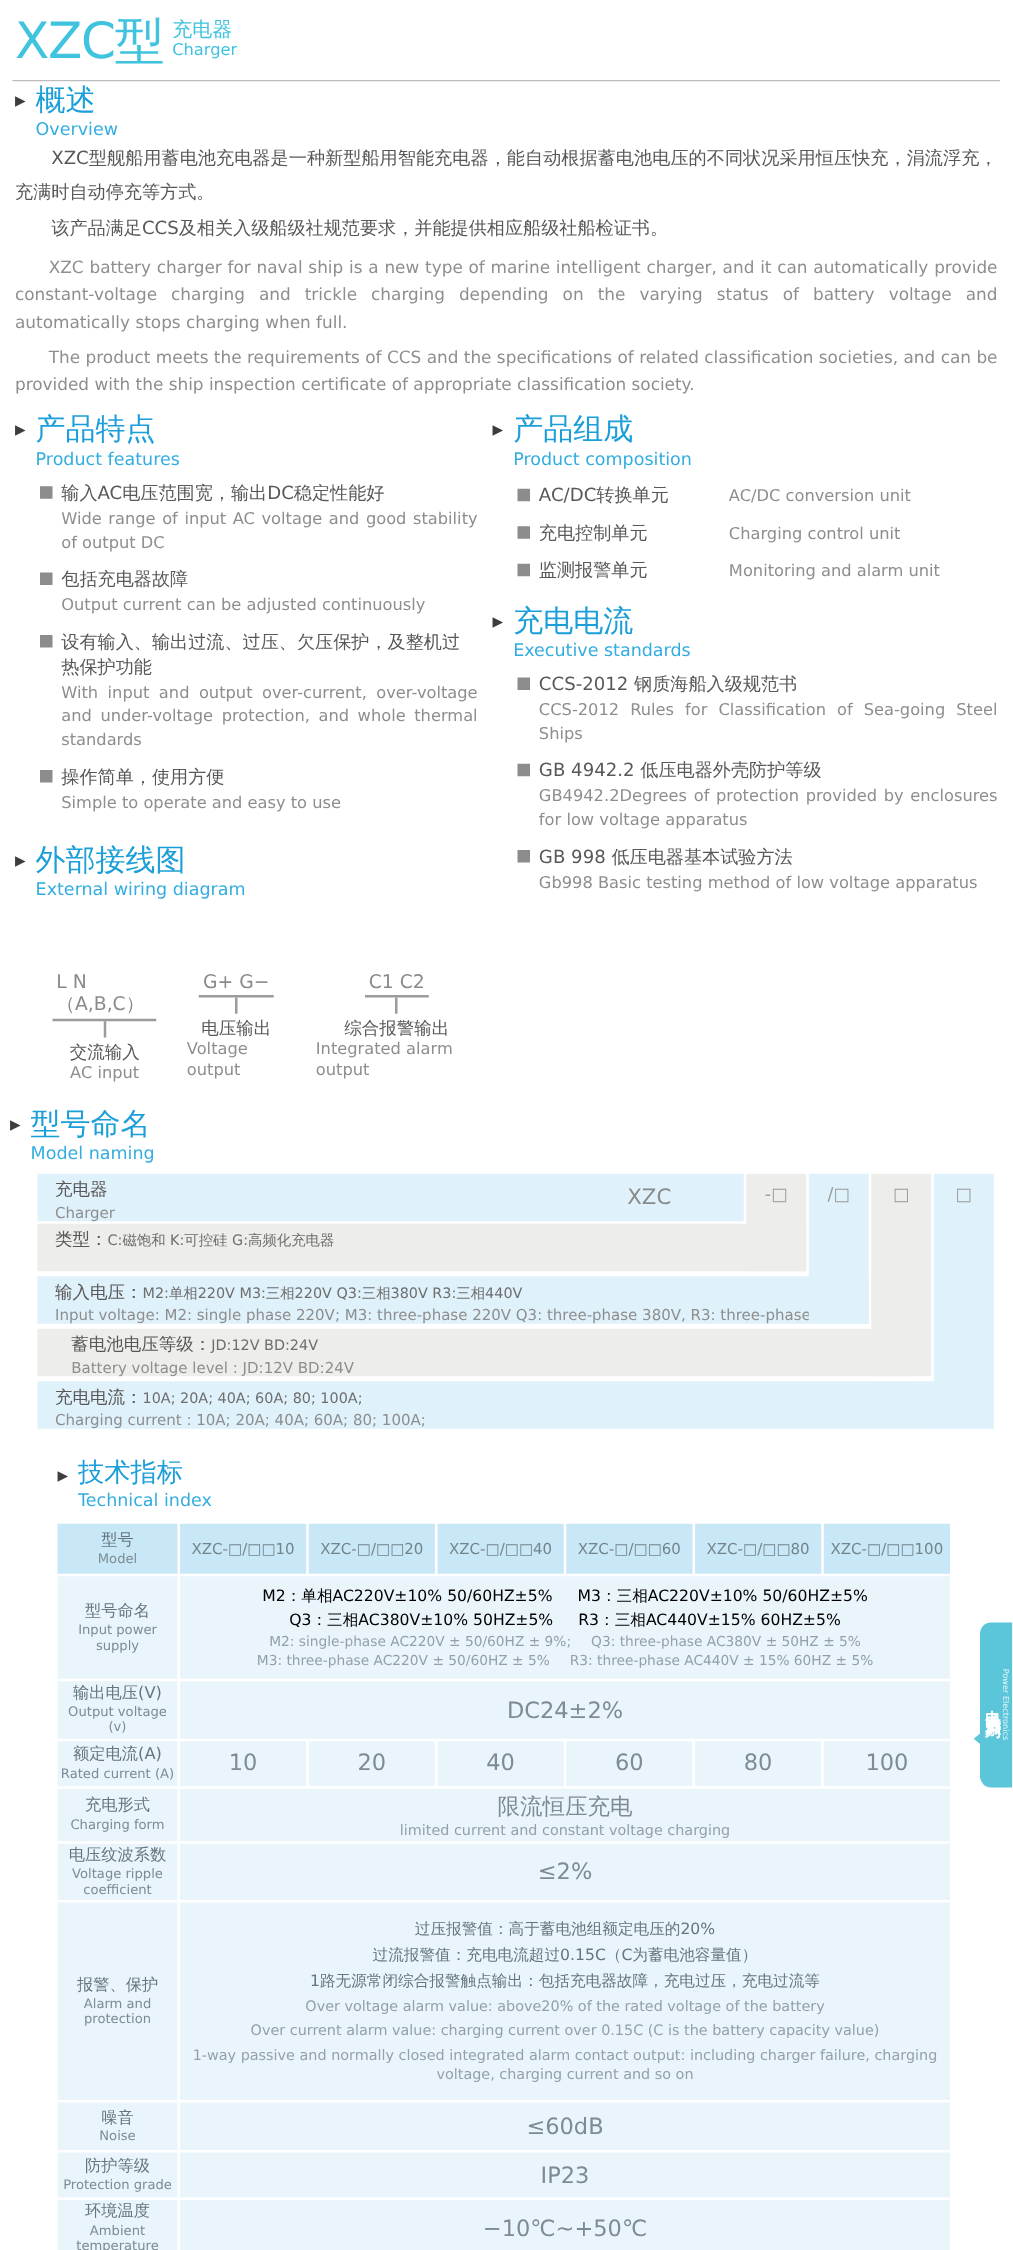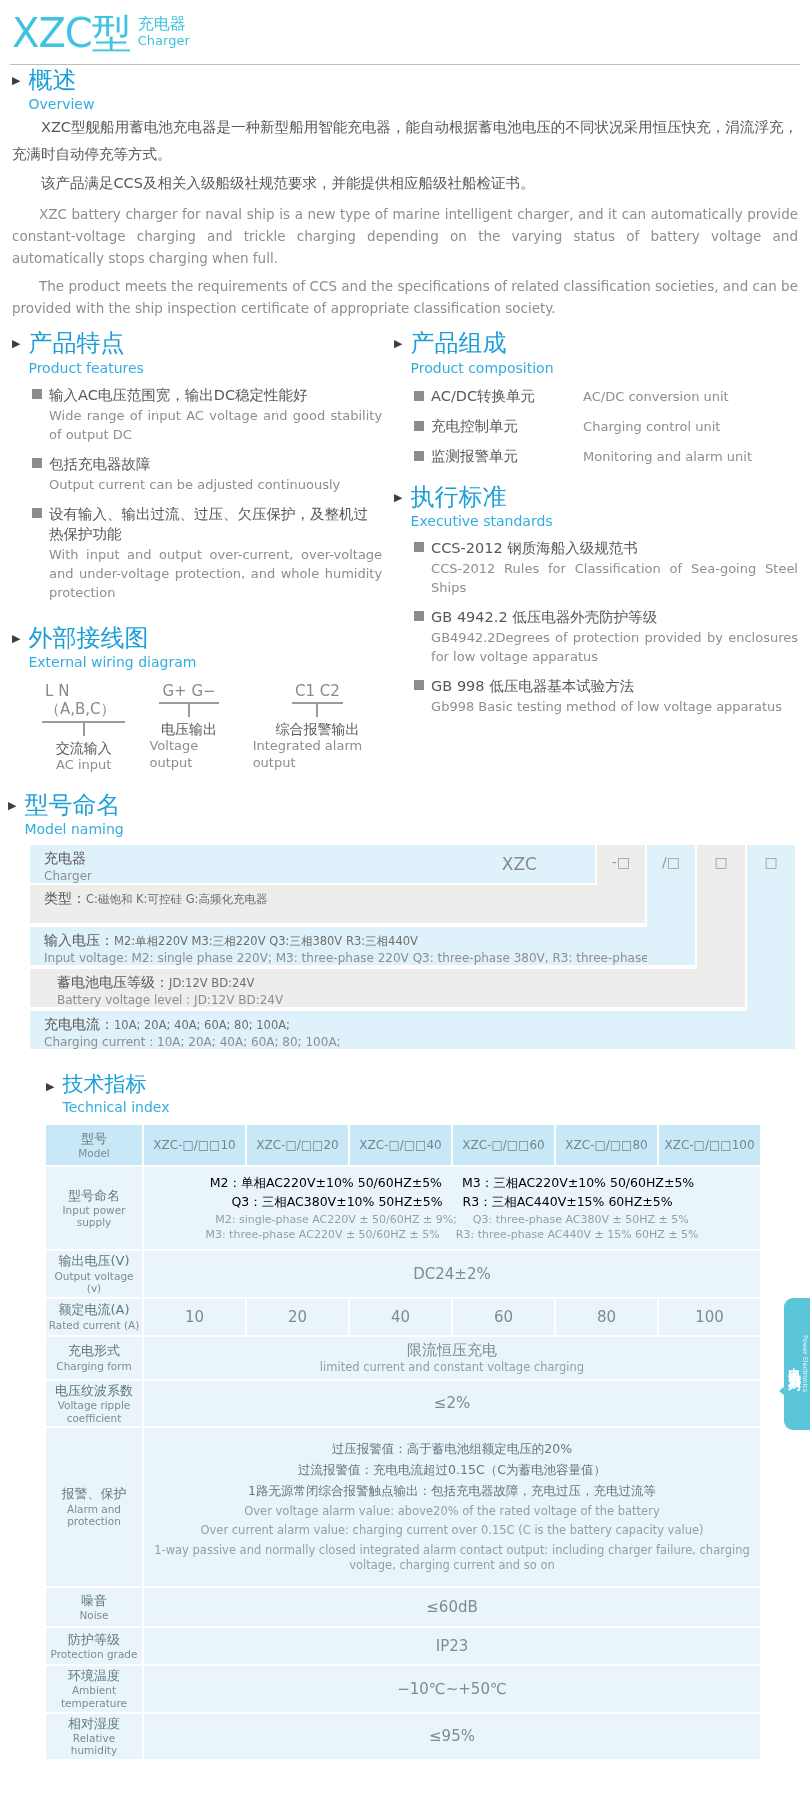--- a/index.html
+++ b/index.html
@@ -28,21 +28,21 @@
   .bullet{display:inline-block;width:10px;height:10px;background:#8C8C8C;flex:none;margin:4px 7px 0 0;}
   .feat{margin:9px 0 0 20px;}
   .feat-cn{display:flex;font-size:14.5px;color:#595757;line-height:1.4;}
   .feat-en{margin:2px 0 0 17px;font-size:13px;color:#8E8E8E;line-height:1.45;text-align:justify;}
   .comp-item{display:flex;align-items:baseline;margin:11px 0 0 20px;}
   .comp-cn{font-size:14.5px;color:#595757;width:152px;flex:none;}
   .comp-en{font-size:13px;color:#8E8E8E;}
   .std{margin:9px 0 0 20px;}
   
   .wiring{display:flex;margin:12px 0 0 30px;gap:24px;}
-  .term{display:flex;flex-direction:column;align-items:center;}
+  .term{display:flex;flex-direction:column;align-items:center;margin-top:44px;}
   .term-label{font-size:15px;color:#8a8a8a;border-bottom:2px solid #9b9b9b;padding:0 3px 2px 3px;}
   .term-tick{width:2px;height:13px;background:#9b9b9b;}
   .term-cn{font-size:14px;color:#595757;margin-top:4px;line-height:1.2;}
   .term-en{font-size:13px;color:#8E8E8E;line-height:1.3;}
   
   .naming-head{margin:18px 0 8px 8px;}
   .staircase{position:relative;margin-left:30px;width:770px;height:206px;}
   .srow{position:absolute;left:0;height:38px;box-sizing:border-box;padding:5px 0 0 14px;}
   .bg-blue{background:#DFF1FA;}
   .bg-gray{background:#EDEDEB;}
@@ -54,21 +54,21 @@
         font-size:14px;color:#9b9b9b;}
   
   .tech-head{margin:22px 0 4px 46px;}
   .h-cn2{font-size:21px;color:#1C9FD8;line-height:1.1;}
   table.tech{border-collapse:separate;border-spacing:2px;margin:8px 0 0 44px;}
   table.tech td{background:#EAF5FB;text-align:center;vertical-align:middle;padding:2px;}
   td.lh, tr.hrow td{background:#C9E8F7;}
   .lh-cn{font-size:13px;color:#64767F;line-height:1.25;}
   .lh-en{font-size:10.5px;color:#7C8C94;line-height:1.2;}
   .mname{font-size:12px;color:#74848D;}
-  .val{font-size:15px;color:#7E8B92;}
+  .val{font-size:18px;color:#7E8B92;}
   .val-en{font-size:11.5px;color:#93A0A7;}
   .ip-line{display:flex;justify-content:center;gap:20px;font-size:12.5px;color:#000000;margin:2px 0;}
   .ip-line-en{display:flex;justify-content:center;gap:16px;font-size:11px;color:#93A0A7;margin:2px 0;}
   td.alarm{text-align:left;padding:8px 12px;}
   .acn{font-size:12.5px;color:#64767F;margin:4px 0;}
   .aen{font-size:11.5px;color:#93A0A7;margin:4px 0;line-height:1.35;}
   
   .side-tab{position:absolute;right:0;top:1298px;width:26px;height:132px;background:#5BC6DA;
             border-radius:9px 0 0 9px;display:flex;align-items:center;justify-content:center;}
   .side-tab::after{content:"";position:absolute;left:-5px;top:88px;width:0;height:0;
@@ -125,21 +125,28 @@
             <span class="bullet"></span>
             <span>包括充电器故障</span>
           </div>
         <div class="feat-en">Output current can be adjusted continuously</div>
       </div>
       <div class="feat">
         <div class="feat-cn">
             <span class="bullet"></span>
             <span>设有输入、输出过流、过压、欠压保护，及整机过热保护功能</span>
           </div>
-        <div class="feat-en">With input and output over-current, over-voltage and under-voltage protection, and whole humidity protection</div>
+        <div class="feat-en">With input and output over-current, over-voltage and under-voltage protection, and whole thermal standards</div>
+      </div>
+      <div class="feat">
+        <div class="feat-cn">
+            <span class="bullet"></span>
+            <span>操作简单，使用方便</span>
+          </div>
+        <div class="feat-en">Simple to operate and easy to use</div>
       </div>
 
       <div class="sec-head" style="margin-top:22px;">
         <span class="arrow">▶</span>
         <span>
           <div class="h-cn">外部接线图</div>
           <div class="h-en">External wiring diagram</div>
         </span>
       </div>
       <div class="wiring">
@@ -184,21 +191,21 @@
       </div>
       <div class="comp-item">
         <span class="bullet"></span>
         <span class="comp-cn">监测报警单元</span>
         <span class="comp-en">Monitoring and alarm unit</span>
       </div>
 
       <div class="sec-head" style="margin-top:18px;">
         <span class="arrow">▶</span>
         <span>
-          <div class="h-cn">执行标准</div>
+          <div class="h-cn">充电电流</div>
           <div class="h-en">Executive standards</div>
         </span>
       </div>
       <div class="std feat">
         <div class="feat-cn">
             <span class="bullet"></span>
             <span>CCS-2012 钢质海船入级规范书</span>
           </div>
         <div class="feat-en">CCS-2012 Rules for Classification of Sea-going Steel Ships</div>
       </div>

